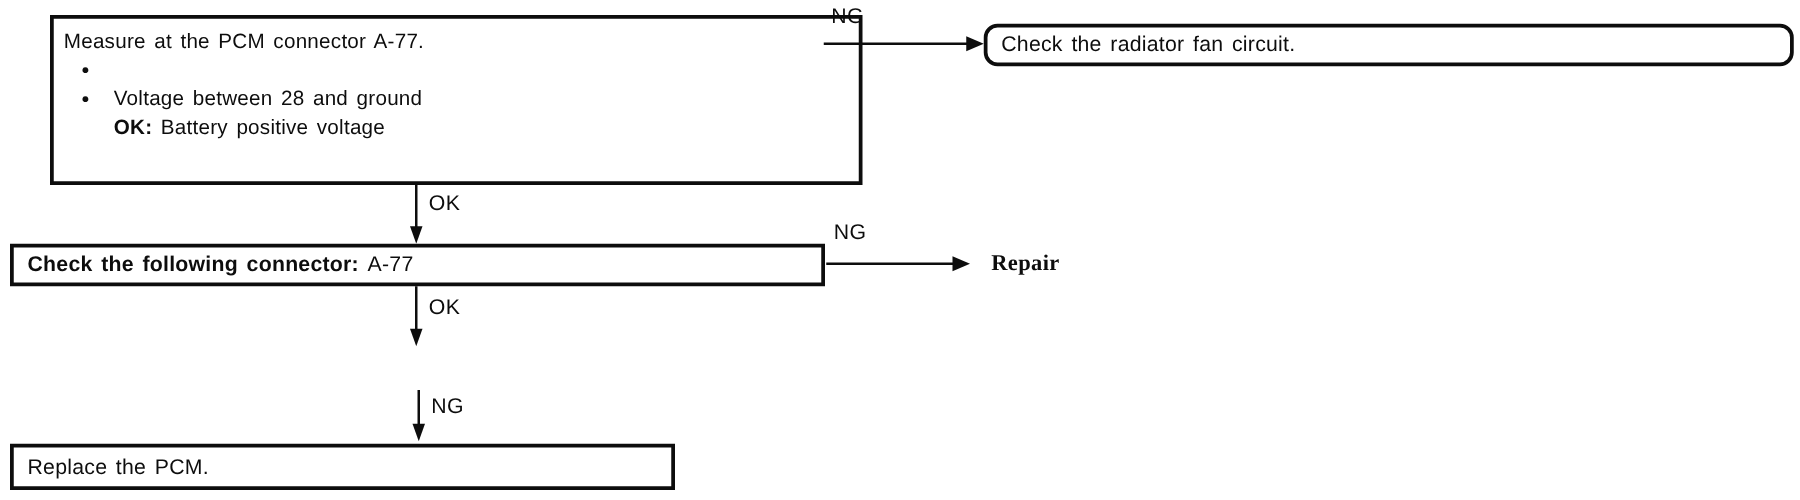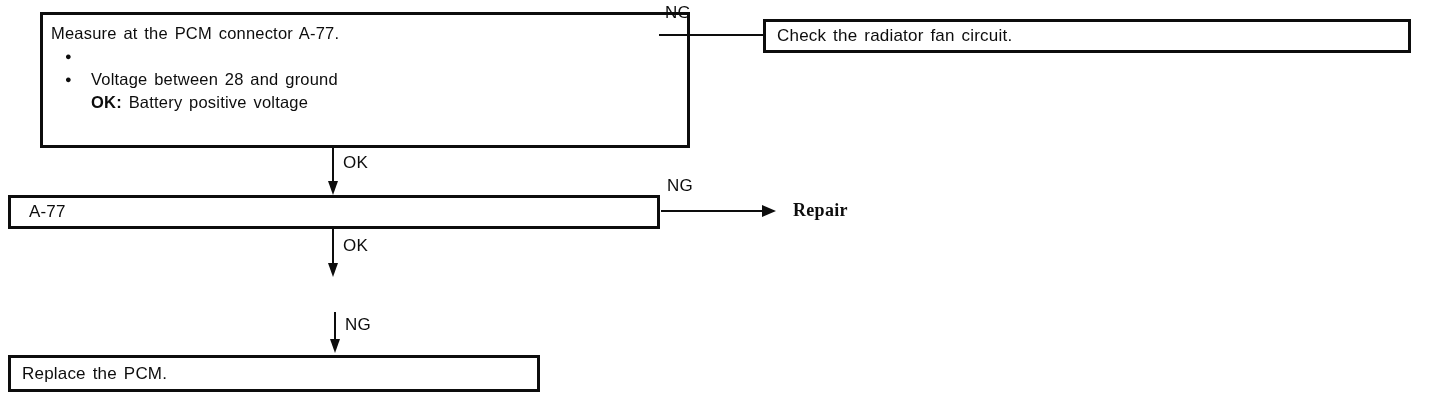--- a/index.html
+++ b/index.html
@@ -105,29 +105,30 @@
       <span class="b">OK:</span>
       <span> </span>
       <span>Battery positive voltage</span>
     </div>
   </div>
 
   <div class="edge-label" style="left:665px; top:3px;">NG</div>
   <div class="hline" style="left:659px; top:34px; width:115px;"></div>
   <div class="head-right" style="left:773px; top:29px;"></div>
 
-  <div class="box box-single" style="left:763px; top:19px; width:648px; height:34px;">
+  <div class="box box-single" style="left:787px; top:19px; width:648px; height:34px;border-radius:11px;">
     <span>Check the radiator fan circuit.</span>
   </div>
 
   <div class="vline" style="left:332px; top:148px; height:34px;"></div>
   <div class="head-down" style="left:328px; top:181px;"></div>
   <div class="edge-label" style="left:343px; top:153px;">OK</div>
 
   <div class="box box-single" style="left:8px; top:195px; width:652px; height:34px;">
+    <span class="b">Check the following connector:</span>
     <span style="white-space:pre"> </span>
     <span>A-77</span>
   </div>
 
   <div class="edge-label" style="left:667px; top:176px;">NG</div>
   <div class="hline" style="left:661px; top:210px; width:102px;"></div>
   <div class="head-right" style="left:762px; top:205px;"></div>
   <div class="repair-label" style="left:793px; top:200px;font-family:Liberation Serif, serif;">Repair</div>
 
   <div class="vline" style="left:332px; top:229px; height:35px;"></div>

